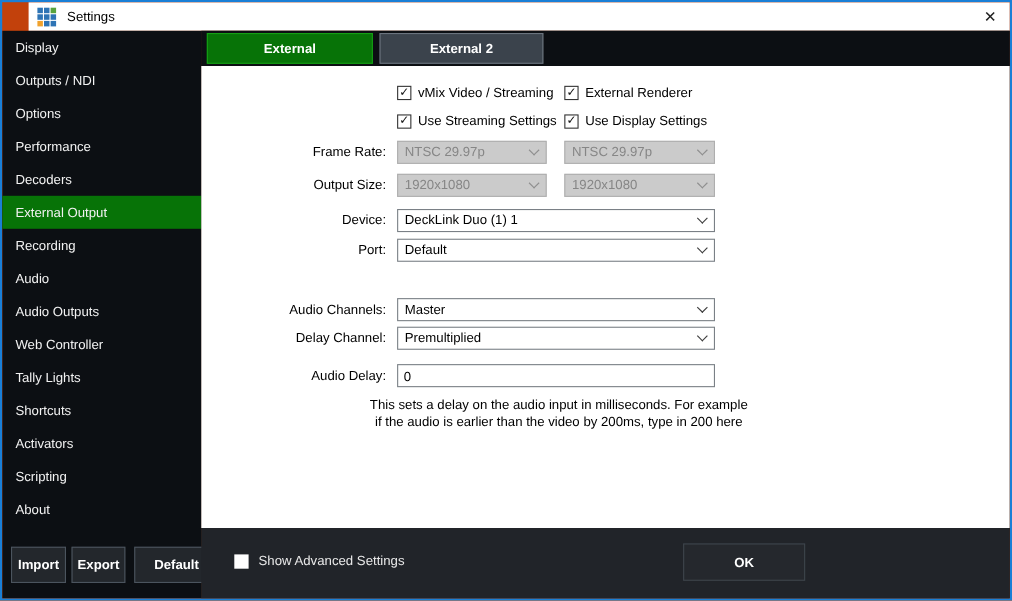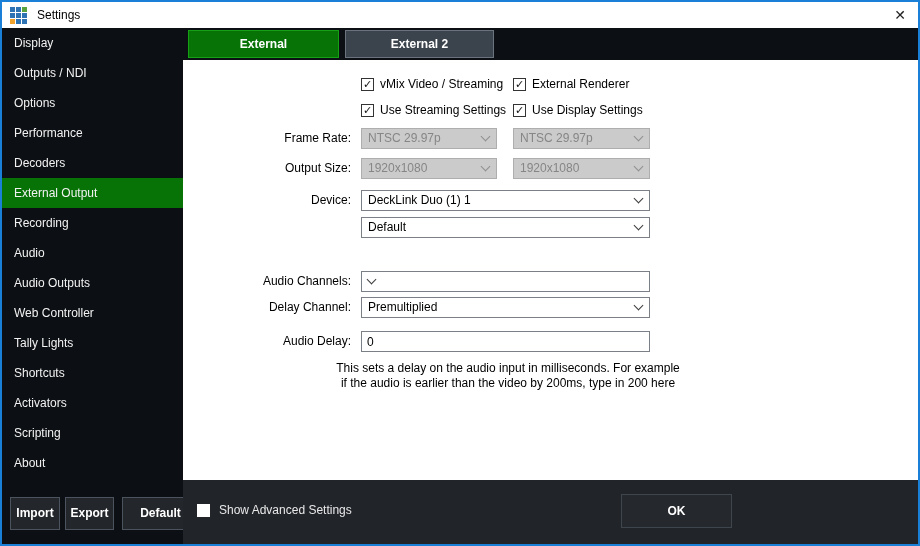--- a/index.html
+++ b/index.html
@@ -1,19 +1,19 @@
 <!DOCTYPE html>
 <html><head>
 <meta charset="utf-8">
 <style>
   * { margin:0; padding:0; box-sizing:border-box; }
   body { background:#444; font-family:"Liberation Sans", sans-serif; }
   .win {
     position:relative; width:920px; height:546px;
-    border:2px solid #1a7fd6; background:#c2410c; overflow:hidden;
+    border:2px solid #1a7fd6; background:#c2410c; overflow:hidden;padding-left:24px;
   }
   
   .titlebar { height:26px; background:#ffffff; display:flex; align-items:center; position:relative; }
   .logo { display:grid; grid-template-columns:repeat(3,5px); grid-auto-rows:5px; gap:1px; margin-left:8px; }
   .logo span { display:block; }
   .sq-b { background:#2e74b5; } .sq-g { background:#58a33e; } .sq-o { background:#f0a22e; }
   .title { margin-left:10px; font-size:12px; color:#000; }
   .close { position:absolute; right:12px; top:3px; font-size:14px; color:#222; cursor:pointer; line-height:20px; }
   
   .bodyarea { position:absolute; top:26px; left:0; right:0; bottom:0; display:flex; }
@@ -40,21 +40,21 @@
           transform:rotate(45deg); margin-top:-4px; flex-shrink:0; }
   .select.disabled .chev { border-color:#8f8f8f; }
   .cbrow { position:absolute; display:flex; align-items:center; height:14px; cursor:pointer; }
   .cb { width:13px; height:13px; border:1px solid #333; background:#fff; font-size:11px; line-height:11px;
         text-align:center; margin-right:6px; color:#111; flex-shrink:0; }
   .textinput { position:absolute; border:1px solid #7a8086; background:#fff; height:21px; padding:0 5px;
                font-size:12px; font-family:"Liberation Sans", sans-serif; color:#000; }
   .help { position:absolute; left:150px; width:350px; text-align:center; font-size:12px; line-height:15px; color:#000; }
   
   .bottombar { height:64px; background:#212429; position:relative; flex-shrink:0; }
-  .adv { position:absolute; left:14px; top:23px; display:flex; align-items:center; color:#e8e8e8;
+  .adv { position:absolute; left:30px; top:23px; display:flex; align-items:center; color:#e8e8e8;
          font-size:12px; cursor:pointer; }
   .cb-plain { width:13px; height:13px; background:#fff; margin-right:9px; flex-shrink:0; }
   .btn { position:absolute; top:14px; height:34px; background:#25282d; border:1px solid #3e454c; color:#fff;
          font-weight:bold; font-size:12px; text-align:center; line-height:32px; cursor:pointer; }
 </style>
 </head>
 <body>
 
 <div class="win">
 
@@ -151,29 +151,31 @@
 
         <div class="row" style="top:130px;">
           <div class="lbl">Device:</div>
           <div class="field select" style="left:178px; width:289px;">
             <span class="val">DeckLink Duo (1) 1</span>
             <span class="chev"></span>
           </div>
         </div>
 
         <div class="row" style="top:157px;">
+          <div class="lbl">Port:</div>
           <div class="field select" style="left:178px; width:289px;">
             <span class="val">Default</span>
             <span class="chev"></span>
           </div>
         </div>
 
         <div class="row" style="top:211px;">
           <div class="lbl">Audio Channels:</div>
           <div class="field select" style="left:178px; width:289px;">
+            <span class="val">Master</span>
             <span class="chev"></span>
           </div>
         </div>
 
         <div class="row" style="top:237px;">
           <div class="lbl">Delay Channel:</div>
           <div class="field select" style="left:178px; width:289px;">
             <span class="val">Premultiplied</span>
             <span class="chev"></span>
           </div>

